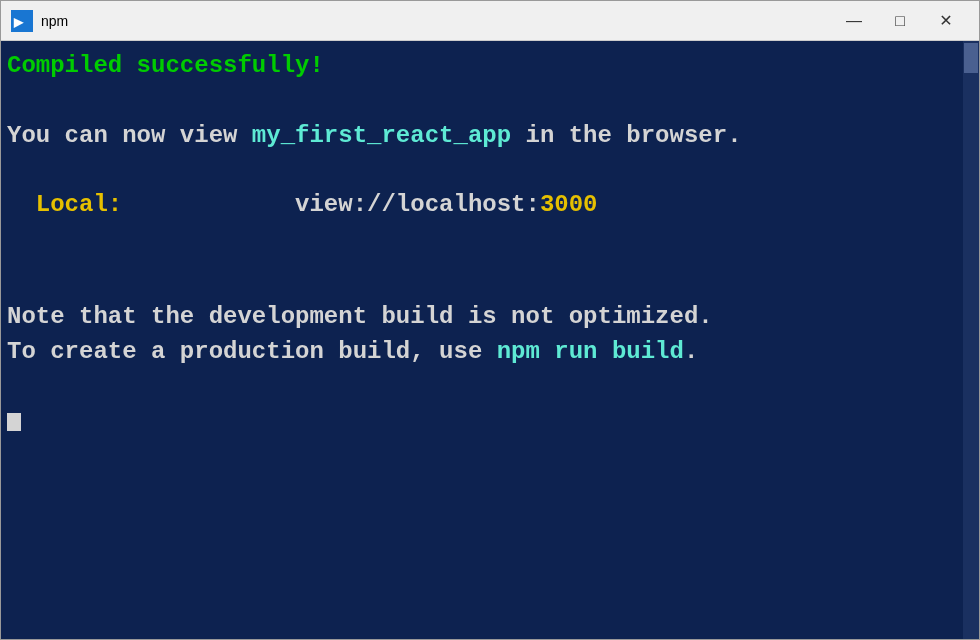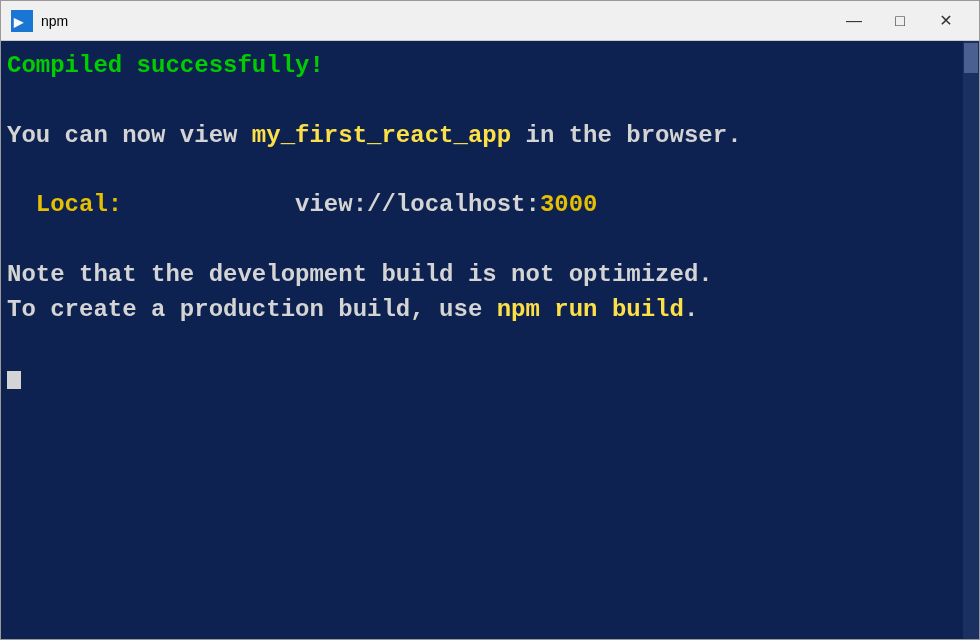--- a/index.html
+++ b/index.html
@@ -94,24 +94,25 @@
       display: block;
       white-space: pre;
     }
 
     .green {
       color: #00cc00;
     }
 
     .white {
       color: #d4d4d4;
+      margin-top: 42px;
     }
 
     .cyan-link {
-      color: #fde047;
+      color: #5eead4;
       margin-top: 40px;
     }
 
     .yellow {
       color: #e6c000;
       text-align: right;
     }
 
     .scrollbar {
       position: absolute;

